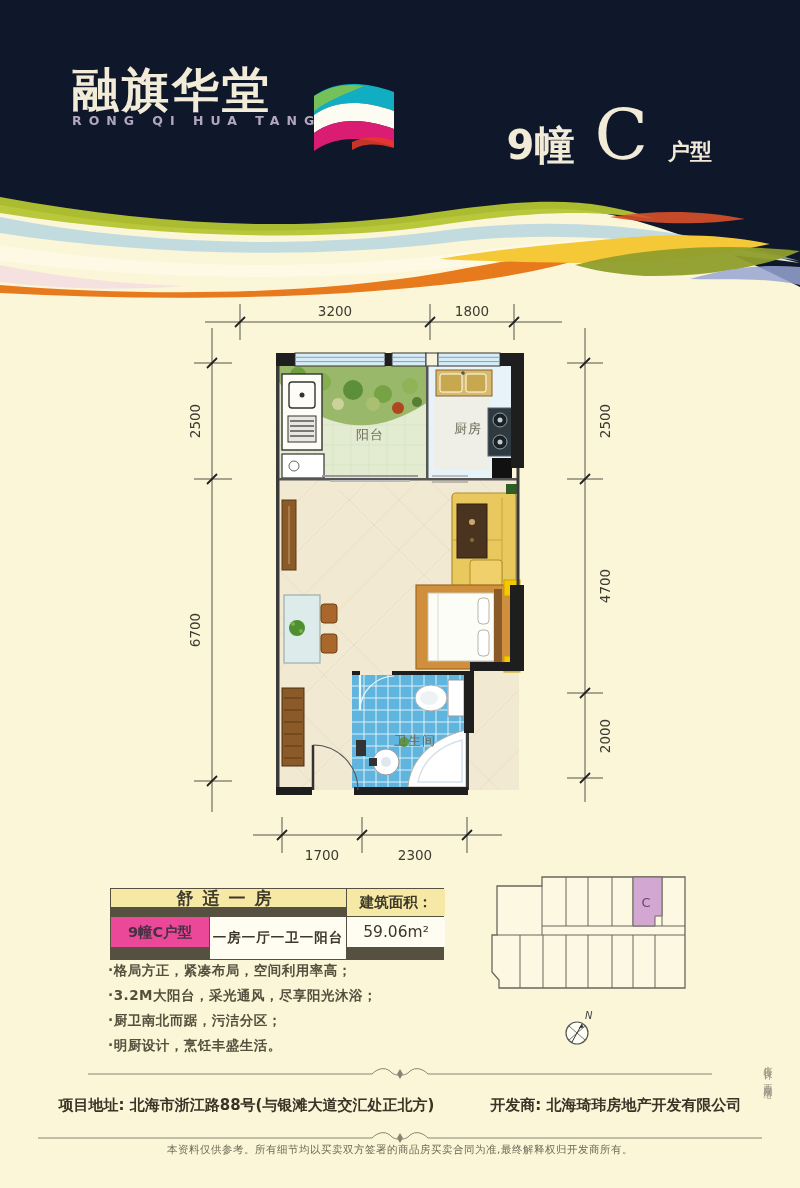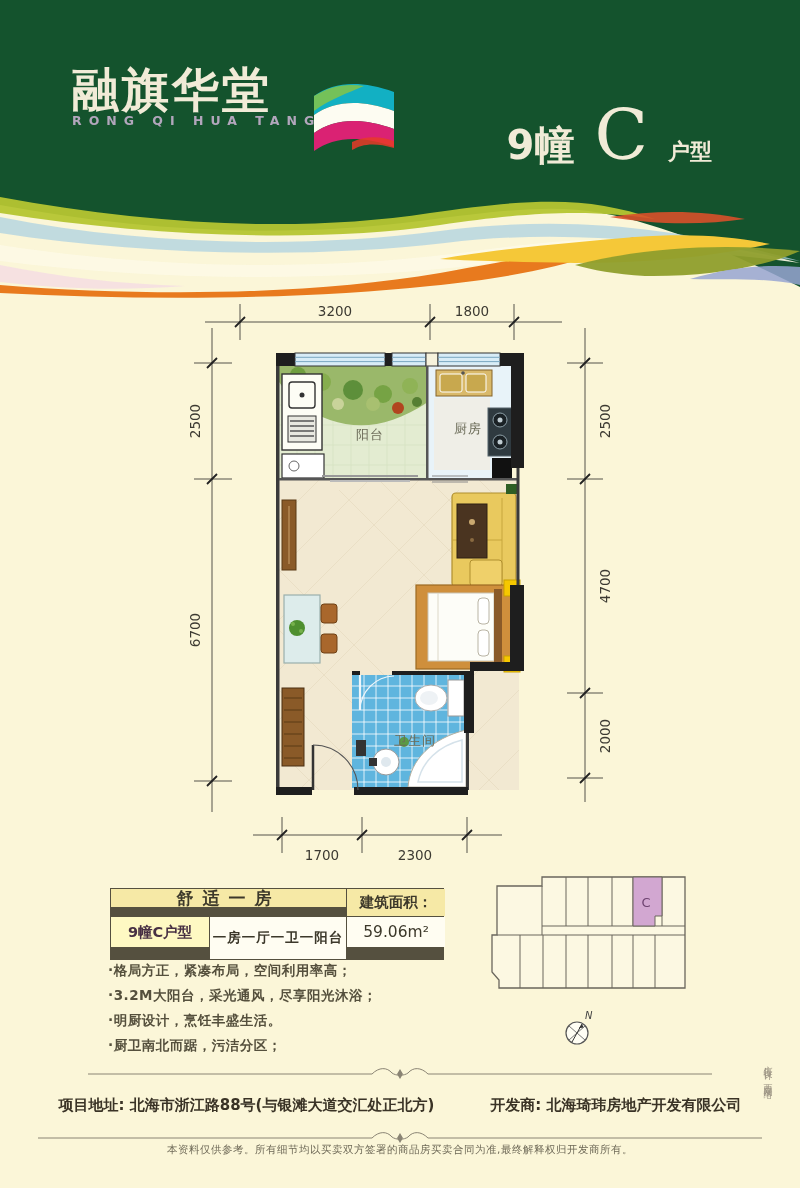--- a/index.html
+++ b/index.html
@@ -1,19 +1,19 @@
 <!DOCTYPE html>
 <html><head>
 <meta charset="utf-8">
 <style>
   html,body{margin:0;padding:0;}
   #page{position:relative;width:800px;height:1188px;background:#fbf6d8;overflow:hidden;
         font-family:"DejaVu Sans","Liberation Sans",sans-serif;color:#3a3428;}
   
-  .header{position:absolute;top:0;left:0;width:800px;height:312px;background:#14532d;}
+  .header{position:absolute;top:0;left:0;width:800px;height:312px;background:#0f172a;}
   .waves{position:absolute;top:187px;left:0;pointer-events:none;}
   .logo-block{position:absolute;top:66px;left:72px;}
   .logo-cn{font-size:47px;font-weight:700;color:#f1ebd7;letter-spacing:3px;line-height:1;}
   .logo-en{font-size:12.5px;letter-spacing:7px;color:#b2a6bc;font-weight:600;}
   .flag{position:absolute;top:80px;left:310px;}
   .unit-title{position:absolute;top:104px;left:0;width:712px;display:flex;justify-content:flex-end;
               align-items:baseline;gap:20px;color:#f1ebd7;}
   .unit-building{font-size:40px;font-weight:700;}
   .unit-letter{font-size:70px;font-family:"DejaVu Serif","Liberation Serif",serif;line-height:.9;}
   .unit-suffix{font-size:22px;font-weight:600;}
@@ -21,21 +21,21 @@
   .plan{position:absolute;top:290px;left:170px;}
   .plan text{font-family:"DejaVu Sans","Liberation Sans",sans-serif;}
   .dimtxt{font-size:13.5px;fill:#3c3a32;}
   .roomtxt{font-size:13px;fill:#6b6b58;letter-spacing:1px;}
   
   .info-table{position:absolute;top:888px;left:110px;width:332px;display:grid;
               grid-template-columns:98px 136px 98px;border:1px solid #55503f;background:#55503f;grid-gap:1px;}
   .cell{display:flex;align-items:center;justify-content:center;background:#fffdf2;}
   .c-head{grid-column:1 / span 2;background:#f6e9a6;height:18px;font-size:17px;font-weight:700;letter-spacing:9px;color:#3c382a;}
   .c-area-label{background:#f6e9a6;height:27px;font-size:14.5px;font-weight:700;color:#3c382a;}
-  .c-unit{background:#fef9c3;height:30px;font-size:14.5px;font-weight:700;color:#473043;}
+  .c-unit{background:#ec4899;height:30px;font-size:14.5px;font-weight:700;color:#473043;}
   .c-layout{height:42px;font-size:13.5px;font-weight:700;letter-spacing:1px;color:#3c382a;}
   .c-areaval{height:30px;font-size:15.5px;color:#3c382a;}
   
   .features{position:absolute;top:958px;left:108px;width:360px;list-style:none;margin:0;padding:0;}
   .features li{font-size:13.5px;font-weight:600;color:#55503d;line-height:25px;letter-spacing:.5px;}
   
   .keyplan{position:absolute;top:868px;left:485px;}
   
   .divider{position:absolute;left:0;width:800px;display:flex;justify-content:center;}
   .divider.one{top:1067px;}
@@ -263,22 +263,22 @@
     <div class="cell c-head">舒适一房</div>
     <div class="cell c-area-label">建筑面积：</div>
     <div class="cell c-unit">9幢C户型</div>
     <div class="cell c-layout">一房一厅一卫一阳台</div>
     <div class="cell c-areaval">59.06m²</div>
   </div>
 
   <ul class="features">
     <li>·格局方正，紧凑布局，空间利用率高；</li>
     <li>·3.2M大阳台，采光通风，尽享阳光沐浴；</li>
+    <li>·厨卫南北而踞，污洁分区；</li>
     <li>·明厨设计，烹饪丰盛生活。</li>
-    <li>·厨卫南北而踞，污洁分区；</li>
   </ul>
 
   <svg class="keyplan" width="215" height="200" viewBox="0 0 215 200">
     <path d="M57,9 H200 V120 H14 L14,112 L7,104 V67 H12 V18 H57 Z" fill="#fcf8e2" stroke="#6a665c" stroke-width="1.3"></path>
     <path d="M57,58H200 M12,67H200 M57,18V67 M81,9V58 M103,9V58 M127,9V58 M148,9V58 M177,9V58 M35,67V120 M58,67V120 M81,67V120 M103,67V120 M127,67V120 M148,67V120 M170,67V120" fill="none" stroke="#6a665c" stroke-width="1"></path>
     <path d="M148,9 H177 V48 H170 V58 H148 Z" fill="#d2a7d1" stroke="#6a665c" stroke-width="1"></path>
     <text x="161" y="39" text-anchor="middle" font-size="13" fill="#6d4370">C</text>
     <g transform="translate(92,165)">
       <circle r="11" fill="#fffef4" stroke="#555" stroke-width="1.2"></circle>
       <path d="M-8,-7 L8,7 M8,-7 L-8,7" stroke="#555" stroke-width="0.8"></path>

